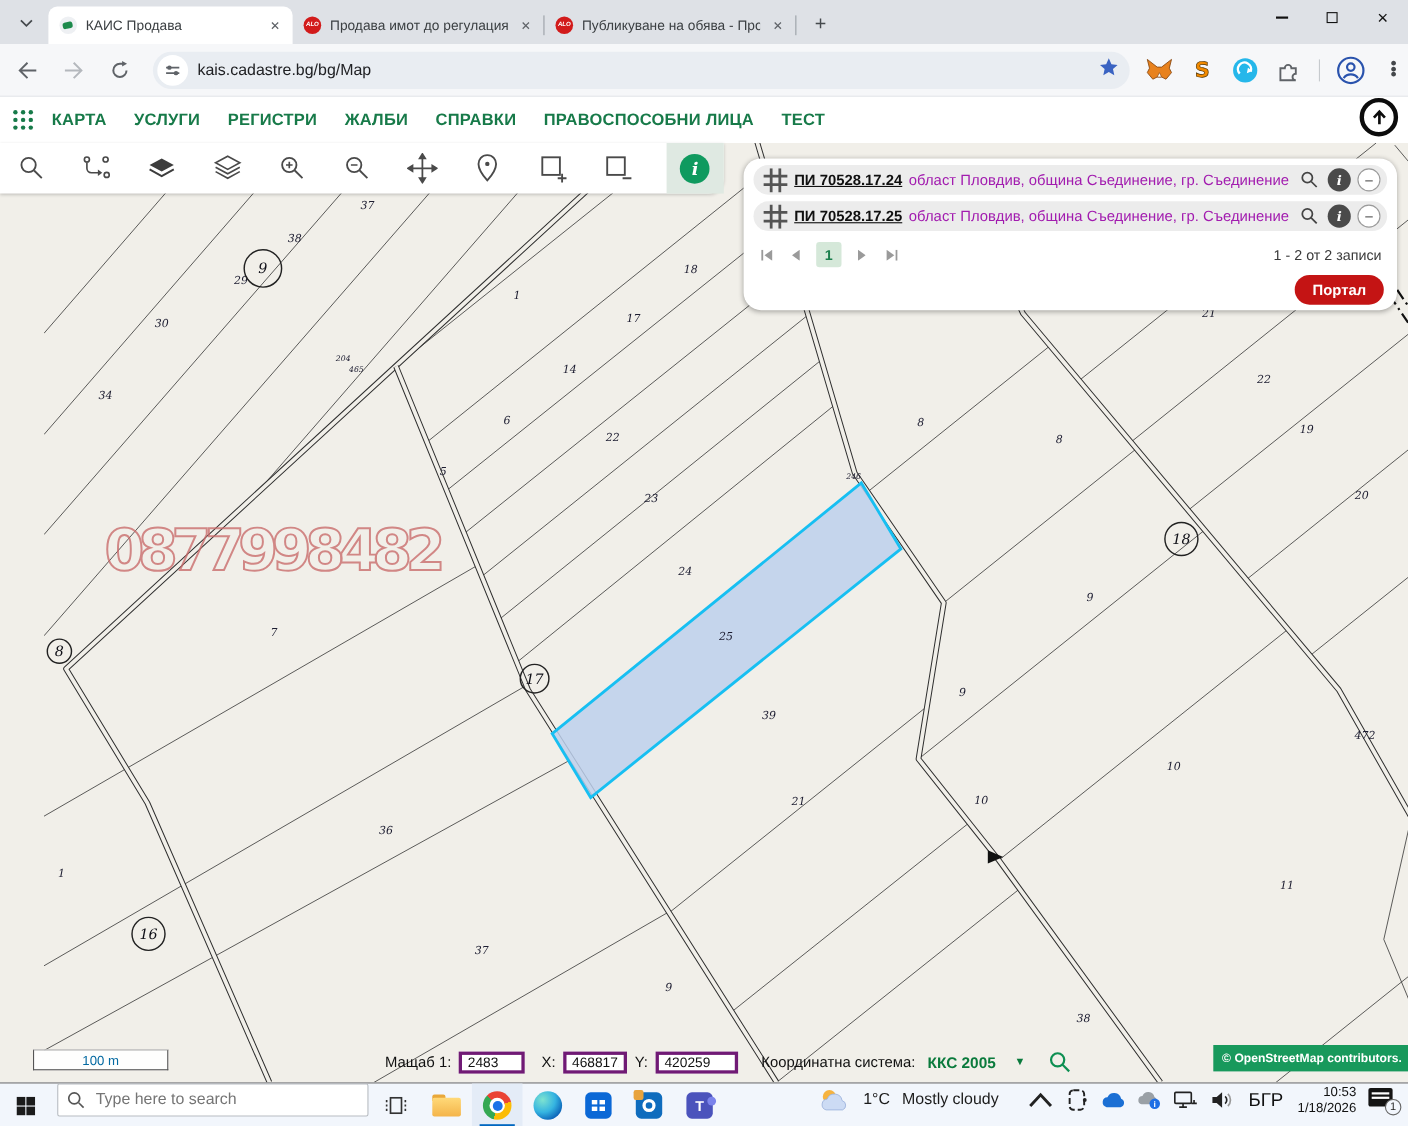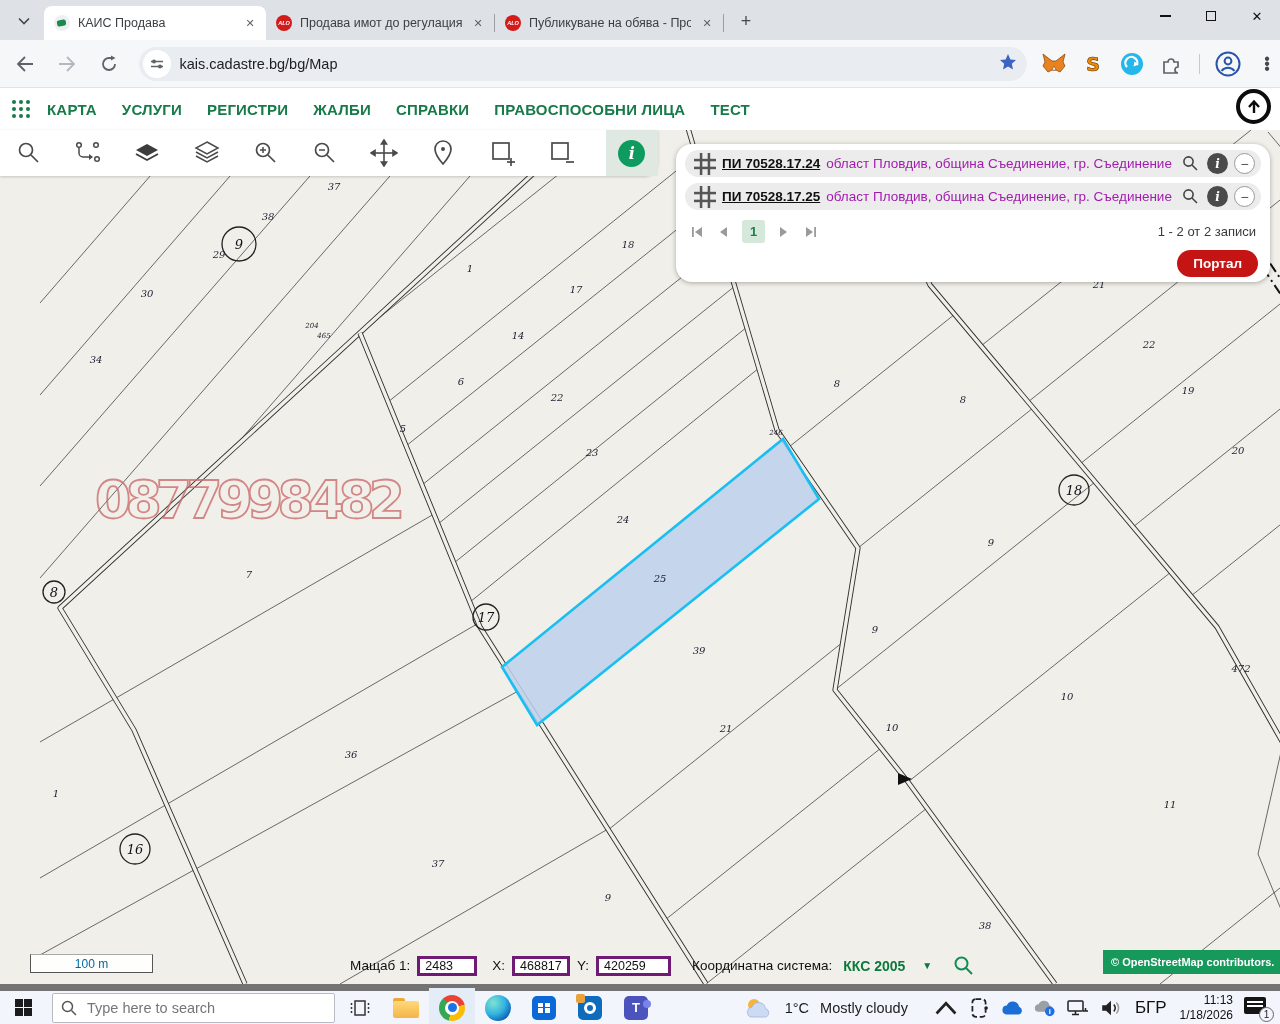--- a/index.html
+++ b/index.html
@@ -76,21 +76,21 @@
   #statusbar { position:absolute; left:350px; top:955px; display:flex; align-items:center; font-size:13.5px; color:#101010; gap:7px; z-index:3; }
   .sb-input { height:20px; background:#fff; border:3px solid #701a75; font-size:12.5px; padding:1px 5px; font-family:"Liberation Sans",sans-serif; color:#111; }
   .crs-val { color:#0a7a3c; font-weight:bold; font-size:14px; margin-left:4px; }
   .crs-arrow { color:#0a7a3c; font-size:10px; margin:0 14px 0 10px; }
 
   #scalebar { position:absolute; left:30px; top:954px; width:123px; height:19px; background:rgba(255,255,255,0.9); border:1px solid #555; border-top-color:#a9a9a9; display:flex; align-items:center; justify-content:center; font-size:12px; color:#0369a1; z-index:3; }
 
   #attribution { position:absolute; left:1103px; top:950px; height:24px; background:#18995c; color:#fff; font-size:11px; font-weight:bold; display:flex; align-items:center; padding:0 8px; gap:4px; z-index:3; white-space:nowrap; }
 
   
-  #taskbar { position:absolute; left:0; top:984px; width:1280px; height:40px; background:#f2f6fc; border-top:7px solid #737373; display:flex; align-items:center; z-index:10; }
+  #taskbar { position:absolute; left:0; top:984px; width:1280px; height:40px; background:#f2f6fc; border-top:1px solid #737373; display:flex; align-items:flex-start; z-index:10; }
   .tb-cell { width:46px; height:40px; display:flex; align-items:center; justify-content:center; position:relative; flex:none; }
   .tb-cell.active { background:#e4ecf7; }
   .tb-cell.active::after { content:""; position:absolute; bottom:0; left:7px; width:32px; height:3px; background:#0067c0; }
   #tb-search { width:283px; height:30px; background:#fff; border:1px solid #b8bcc2; border-radius:2px; display:flex; align-items:center; padding:0 8px; gap:10px; margin-left:6px; flex:none; }
   #tb-search input { border:none; outline:none; font-size:14.5px; color:#444; width:220px; font-family:"Liberation Sans",sans-serif; background:transparent; }
   .chrome-ball { width:26px; height:26px; border-radius:50%; background:conic-gradient(from -45deg,#ea4335 0deg 120deg,#fbbc05 120deg 240deg,#34a853 240deg 360deg); position:relative; }
   .chrome-ball::before { content:""; position:absolute; left:6px; top:6px; width:14px; height:14px; border-radius:50%; background:#fff; }
   .chrome-ball::after { content:""; position:absolute; left:8.5px; top:8.5px; width:9px; height:9px; border-radius:50%; background:#1a73e8; }
   .edge-ball { width:26px; height:26px; border-radius:50%; background:radial-gradient(circle at 32% 30%,#7ee3d0,#35b4e1 45%,#0b62b8 78%,#0a57a8); }
   .folder-ic { width:26px; height:20px; position:relative; }
@@ -608,21 +608,21 @@
         <line x1="8.5" y1="12" x2="8.5" y2="15.5" stroke="#222" stroke-width="1.5"></line>
         <path d="M16,12 h5 M18.5,12 v-3" stroke="#222" stroke-width="1.5" fill="none"></path>
       </svg>
     <svg class="tray-ic" width="20" height="17" viewBox="0 0 20 17">
         <polygon points="2,6 5.5,6 10,2 10,15 5.5,11 2,11" fill="#222"></polygon>
         <path d="M12.5,5.5 a4,4 0 0 1 0,6" fill="none" stroke="#222" stroke-width="1.4"></path>
         <path d="M14.8,3.5 a7,7 0 0 1 0,10" fill="none" stroke="#999" stroke-width="1.4"></path>
       </svg>
     <span class="lang">БГР</span>
     <div class="clock">
-      <div>11:13</div>
+      <div>10:53</div>
       <div>1/18/2026</div>
     </div>
     <div class="notif">
       <span class="notif-box"></span>
       <span class="notif-badge">1</span>
     </div>
   </div>
 </div>
 
 </body></html>

